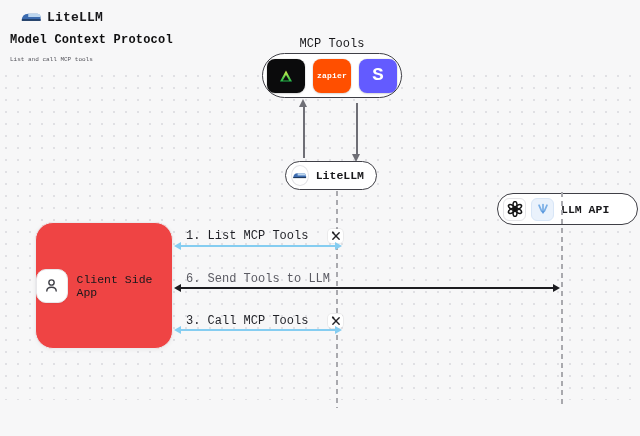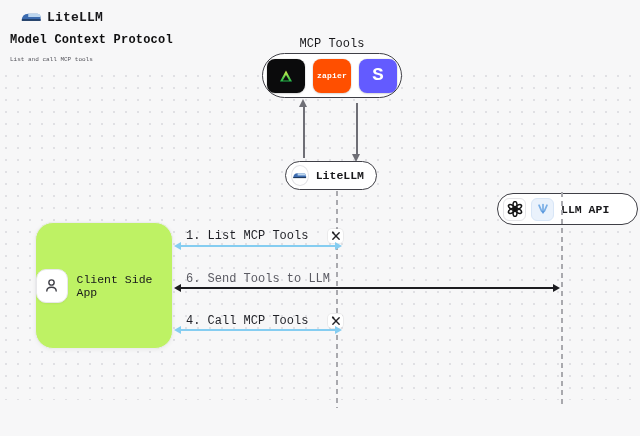--- a/index.html
+++ b/index.html
@@ -44,21 +44,21 @@
   .mini-sq { width:23px; height:23px; border-radius:6px; border:1px solid #e4e4e7; background:#fff;
     display:flex; align-items:center; justify-content:center; flex:0 0 auto; }
   .mini-sq.blue { background:#eaf2fc; border-color:#d8e6f7; }
   .litellm-logo-circle { width:21px; height:21px; border-radius:50%; border:1px solid #e4e4e7;
     background:#fff; display:flex; align-items:center; justify-content:center; }
   
   .dashline { position:absolute; width:1.6px;
     background:repeating-linear-gradient(to bottom,#a9a9ae 0 5px, transparent 5px 9px); }
   
   .client-box { position:absolute; left:35px; top:222px; width:138px; height:127px;
-    background:#bef264; border:1px solid #ececef; border-radius:18px;
+    background:#ef4444; border:1px solid #ececef; border-radius:18px;
     box-shadow:0 1px 4px rgba(0,0,0,.05);
     display:flex; align-items:center; justify-content:center; gap:9px; }
   .client-icon-sq { width:34px; height:34px; border-radius:10px; border:1px solid #e7e7ea;
     background:#fff; box-shadow:0 1px 2px rgba(0,0,0,.05);
     display:flex; align-items:center; justify-content:center; }
   .client-label { font-size:11.5px; font-weight:500; color:#18181b; }
   
   .flow-label { position:absolute; display:flex; align-items:center; gap:20px;
     font-size:12px; font-weight:500; color:#1f2026; }
   .flow-label.gray { color:#5b5b63; }
@@ -192,21 +192,21 @@
 
   <div class="flow-label gray" style="left:186px; top:272px;">
     <span>6. Send Tools to LLM</span>
   </div>
   <div class="hline dark" style="left:180px; top:287px; width:374px;">
     <span class="hl-left"></span>
     <span class="hl-right"></span>
   </div>
 
   <div class="flow-label" style="left:186px; top:314px;">
-    <span>4. Call MCP Tools</span>
+    <span>3. Call MCP Tools</span>
     <span class="tool-badge">
       <svg width="10" height="10" viewBox="0 0 12 12">
         <g stroke="#232327" stroke-width="1.7" stroke-linecap="round">
           <path d="M2.2,2.2 L9.8,9.8"></path>
             <path d="M9.8,2.2 L2.2,9.8"></path>
         </g>
         <rect x="1" y="1" width="3.4" height="2" rx="0.7" transform="rotate(45 2.7 2)" fill="#232327"></rect>
       </svg>
     </span>
   </div>

